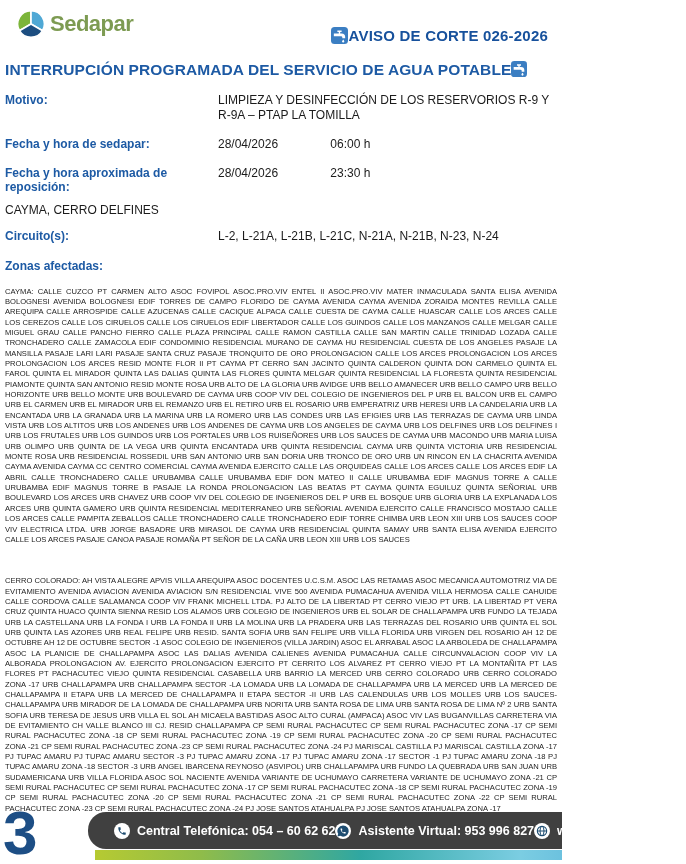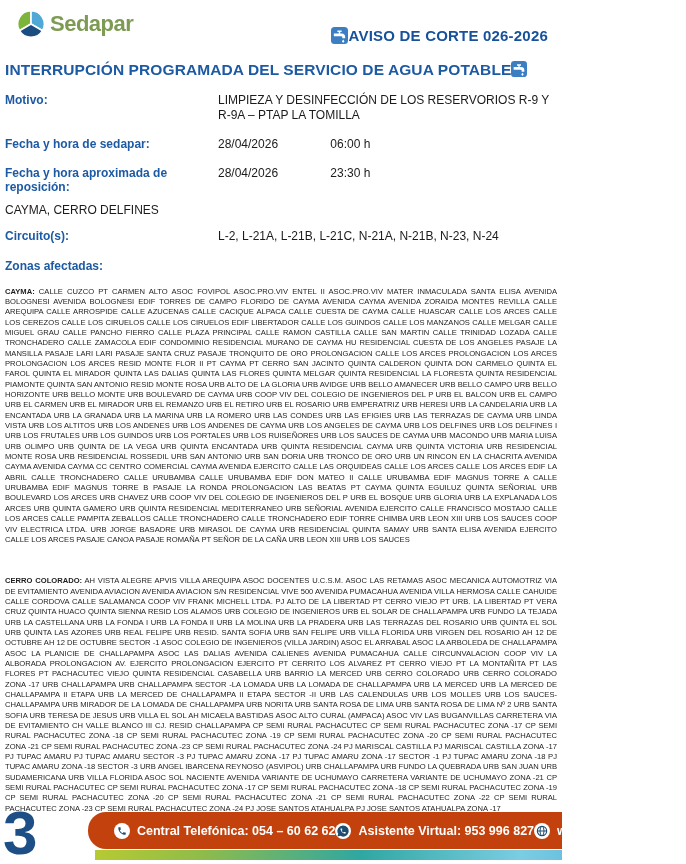--- a/index.html
+++ b/index.html
@@ -28,26 +28,26 @@
   .row-cierre { margin-top:15px; }
   .row-repos  { margin-top:14px; }
   .row-distr  { margin-top:9px; }
   .row-circ   { margin-top:11px; }
   .row-zonas  { margin-top:16px; }
 
   
   .zones { padding:0 5px; }
   .zone { margin-top:13px; font-size:7.6px; line-height:10.35px; text-align:justify; color:#1c1c1c; }
   .zone + .zone { margin-top:31px; }
-  .zone-district { font-weight:bold; }
+  .zone-district { font-weight:normal; }
 
   
   .footer { position:absolute; left:0; bottom:0; width:686px; height:66px; }
   .page-num { position:absolute; left:3px; bottom:1px; font-size:62px; line-height:60px; font-weight:bold; color:#1d4e85; }
-  .footer-bar { position:absolute; left:88px; right:5px; top:14px; height:37px; background:#c2410c;
+  .footer-bar { position:absolute; left:88px; right:5px; top:14px; height:37px; background:#404040;
                 border-radius:18px; display:flex; align-items:center; justify-content:space-between; padding:4px 26px; }
   .footer-item { display:flex; align-items:center; gap:7px; }
   .footer-item span { color:#fff; font-size:12.5px; font-weight:bold; white-space:nowrap; }
   .footer-strip { position:absolute; left:95px; right:0; top:52px; height:10px;
                   background:linear-gradient(90deg,#b6ca32 0%,#8fbc4a 18%,#2fa7a2 45%,#7bcde2 72%,#3f9fd4 100%); }
 
   .icon { display:inline-block; line-height:0; }
 </style>
 </head>
 <body>

